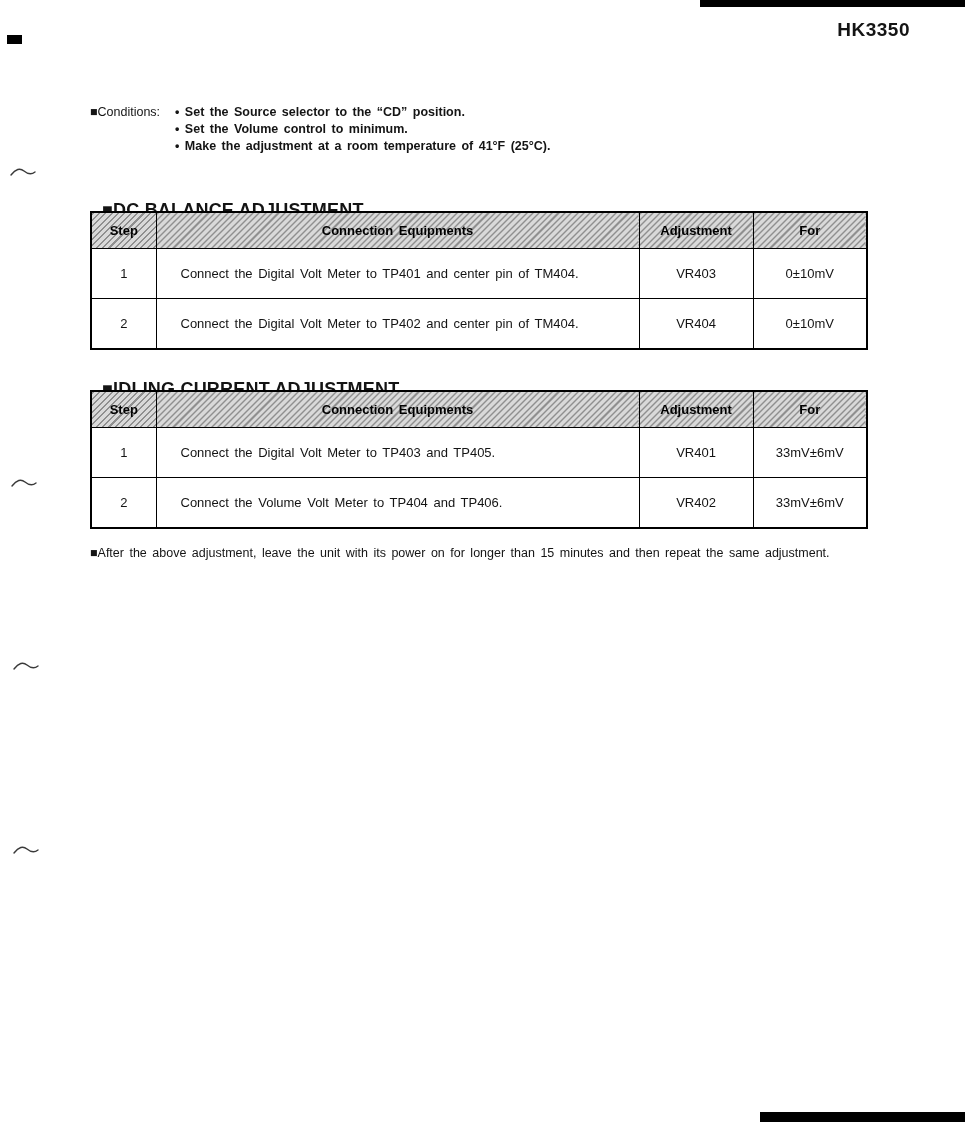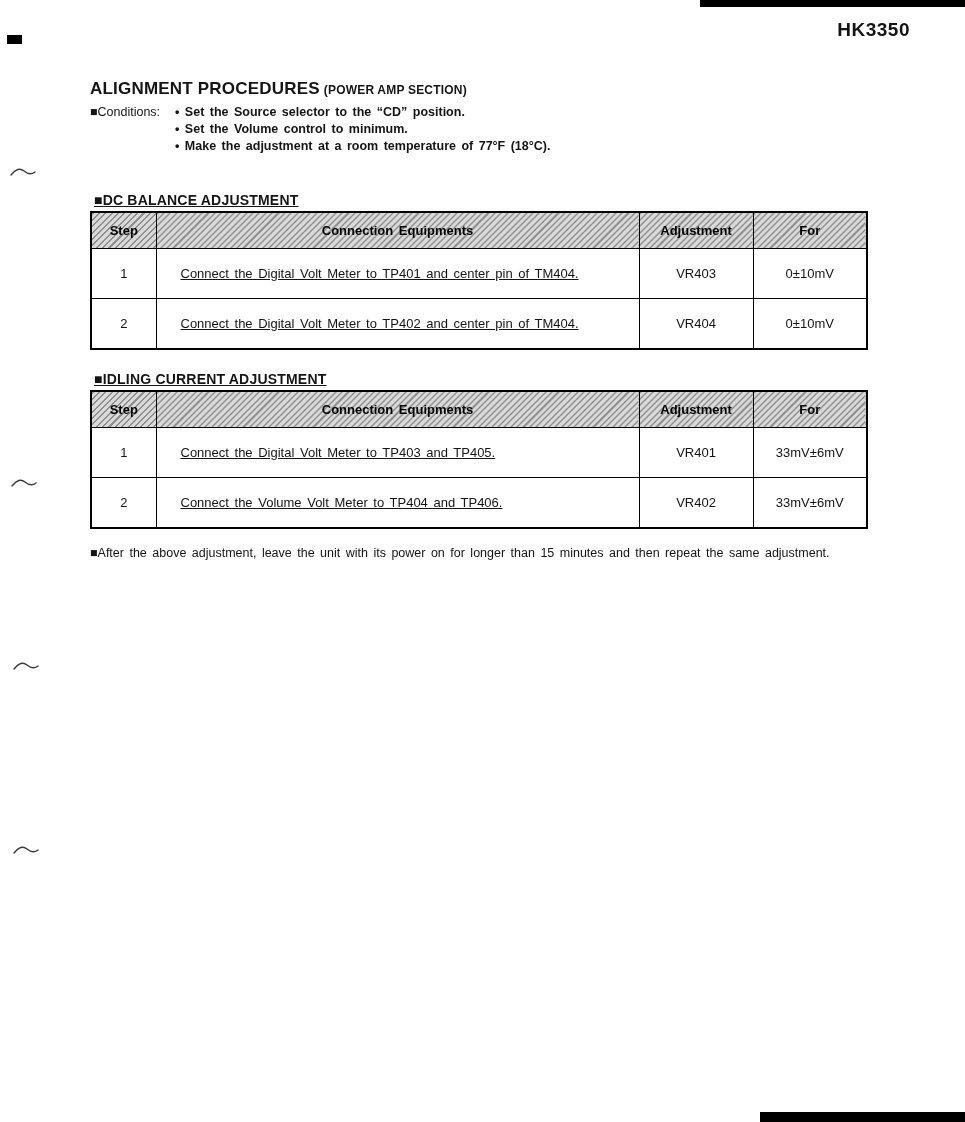--- a/index.html
+++ b/index.html
@@ -21,40 +21,40 @@
   }
   .title { position: absolute; top: 68px; left: 90px; font-size: 17px; font-weight: bold; letter-spacing: 0.2px; white-space: nowrap; }
   .title .suffix { font-size: 12px; font-weight: bold; margin-left: 4px; }
 
   .conditions { position: absolute; top: 104px; left: 90px; width: 720px; font-size: 12.5px; line-height: 17px; word-spacing: 2px; }
   .cond-label { position: absolute; top: 0; left: 0; font-weight: normal; }
   .cond-list { list-style: none; margin: 0; padding: 0 0 0 85px; }
   .cond-list li { margin: 0; padding: 0; white-space: nowrap; font-weight: bold; }
 
   .section-heading {
-    position: absolute; left: 90px; margin: 4px;
-    font-size: 14px; font-weight: bold; letter-spacing: 0.2px; text-decoration: underline;
+    position: absolute; left: 90px; margin: 12px;
+    font-size: 18px; font-weight: bold; letter-spacing: 0.2px; text-decoration: underline;
   }
   .heading-1 { top: 188px; }
   .heading-2 { top: 367px; }
 
   .proc-table {
     position: absolute; left: 90px;
     width: 776px; border-collapse: collapse; table-layout: fixed;
     border: 2px solid #000;
   }
   .table-1 { top: 211px; }
   .table-2 { top: 390px; }
   .proc-table th, .proc-table td { border: 1px solid #000; font-size: 13px; word-spacing: 2px; }
   .proc-table th {
     height: 33px; font-weight: bold; color: #000; text-align: center;
     background: repeating-linear-gradient(135deg, #8f8f8f 0, #8f8f8f 1.5px, #d9d9d9 1.5px, #d9d9d9 4.5px);
   }
   .proc-table td { height: 47px; text-align: center; background: #fff; }
-  .proc-table td.cell-connection { text-align: left; padding-left: 24px; text-decoration: underline; }
+  .proc-table td.cell-connection { text-align: left; padding-left: 24px; }
   .col-step { width: 65px; }
   .col-connection { width: 483px; }
   .col-adjustment { width: 114px; }
   .col-for { width: 114px; }
 
   .note {
     position: absolute; top: 545px; left: 90px; width: 779px;
     margin: 0; font-size: 12.5px; line-height: 17px;
     text-align: justify; word-spacing: 2px;
     padding-left: 15px; text-indent: -15px;
@@ -66,28 +66,27 @@
 <body>
 
 <div class="page">
 
   <div class="bar-top"></div>
   <div class="bar-bottom"></div>
   <div class="corner-mark"></div>
 
   <div class="model">HK3350</div>
 
-  <h1 class="title"><span>ALIGNMENT PROCEDURES</span><span class="suffix">(POWER AMP SECTION)</span></h1>
 
   <div class="conditions">
     <span class="cond-label">■Conditions:</span>
     <ul class="cond-list">
       <li>• Set the Source selector to the “CD” position.</li>
       <li>• Set the Volume control to minimum.</li>
-      <li>• Make the adjustment at a room temperature of 77°F (18°C).</li>
+      <li>• Make the adjustment at a room temperature of 41°F (25°C).</li>
     </ul>
   </div>
 
   <h2 class="section-heading heading-1">■DC BALANCE ADJUSTMENT</h2>
 
   <table class="proc-table table-1">
     <colgroup>
       <col class="col-step">
         <col class="col-connection">
         <col class="col-adjustment">

